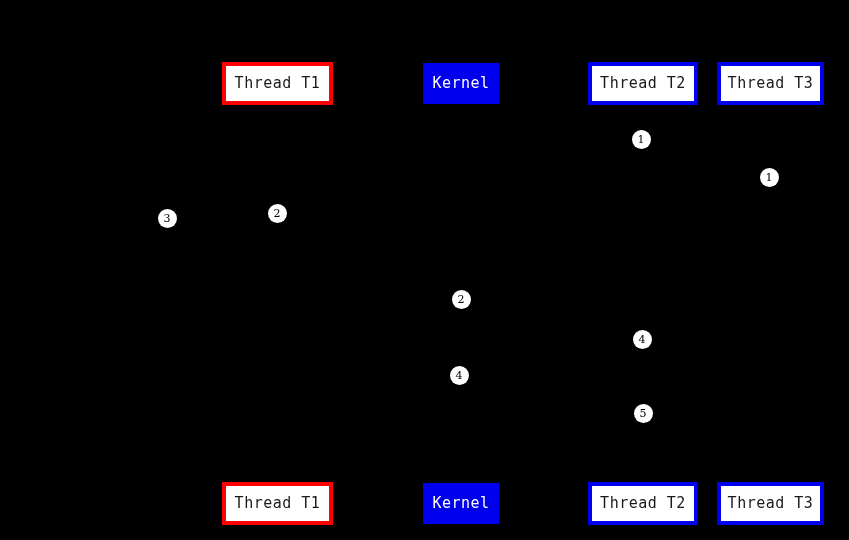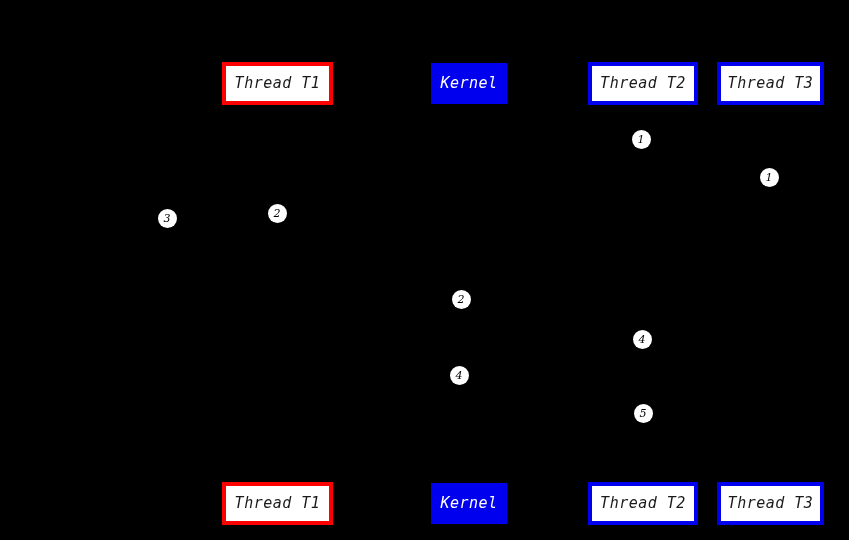--- a/index.html
+++ b/index.html
@@ -37,21 +37,20 @@
   }
   .participant.outlined {
     background: #ffffff;
     color: #1a1a1a;
     border-style: solid;
     border-width: 4px;
   }
   .participant.filled {
     color: #ffffff;
     border: none;
-    margin-left: 8px;
   }
 
   
   .step-marker {
     position: absolute;
     box-sizing: border-box;
     width: 19px;
     height: 19px;
     border-radius: 50%;
     background: #ffffff;
@@ -60,21 +59,21 @@
     align-items: center;
     justify-content: center;
     font-family: "DejaVu Serif", "Liberation Serif", serif;
     font-size: 11px;
     line-height: 1;
   }
 </style>
 </head>
 <body>
 
-<div id="canvas" style="width: 849px; height: 540px; background: rgb(0, 0, 0); font-style: italic;">
+<div id="canvas" style="width: 849px; height: 540px; background: rgb(0, 0, 0);">
   <div id="lifelines">
       <div class="lifeline" style="left: 276.5px; top: 105px; height: 377px;"></div>
       <div class="lifeline" style="left: 460px; top: 104px; height: 379px;"></div>
       <div class="lifeline" style="left: 642px; top: 105px; height: 377px;"></div>
       <div class="lifeline" style="left: 769.5px; top: 105px; height: 377px;"></div>
     </div>
   <div id="participants-top">
       <div class="participant outlined" style="left: 222px; top: 62px; width: 111px; height: 43px; background: rgb(255, 255, 255); color: rgb(26, 26, 26); border-color: rgb(255, 0, 0);">
         <span>Thread T1</span>
       </div>

